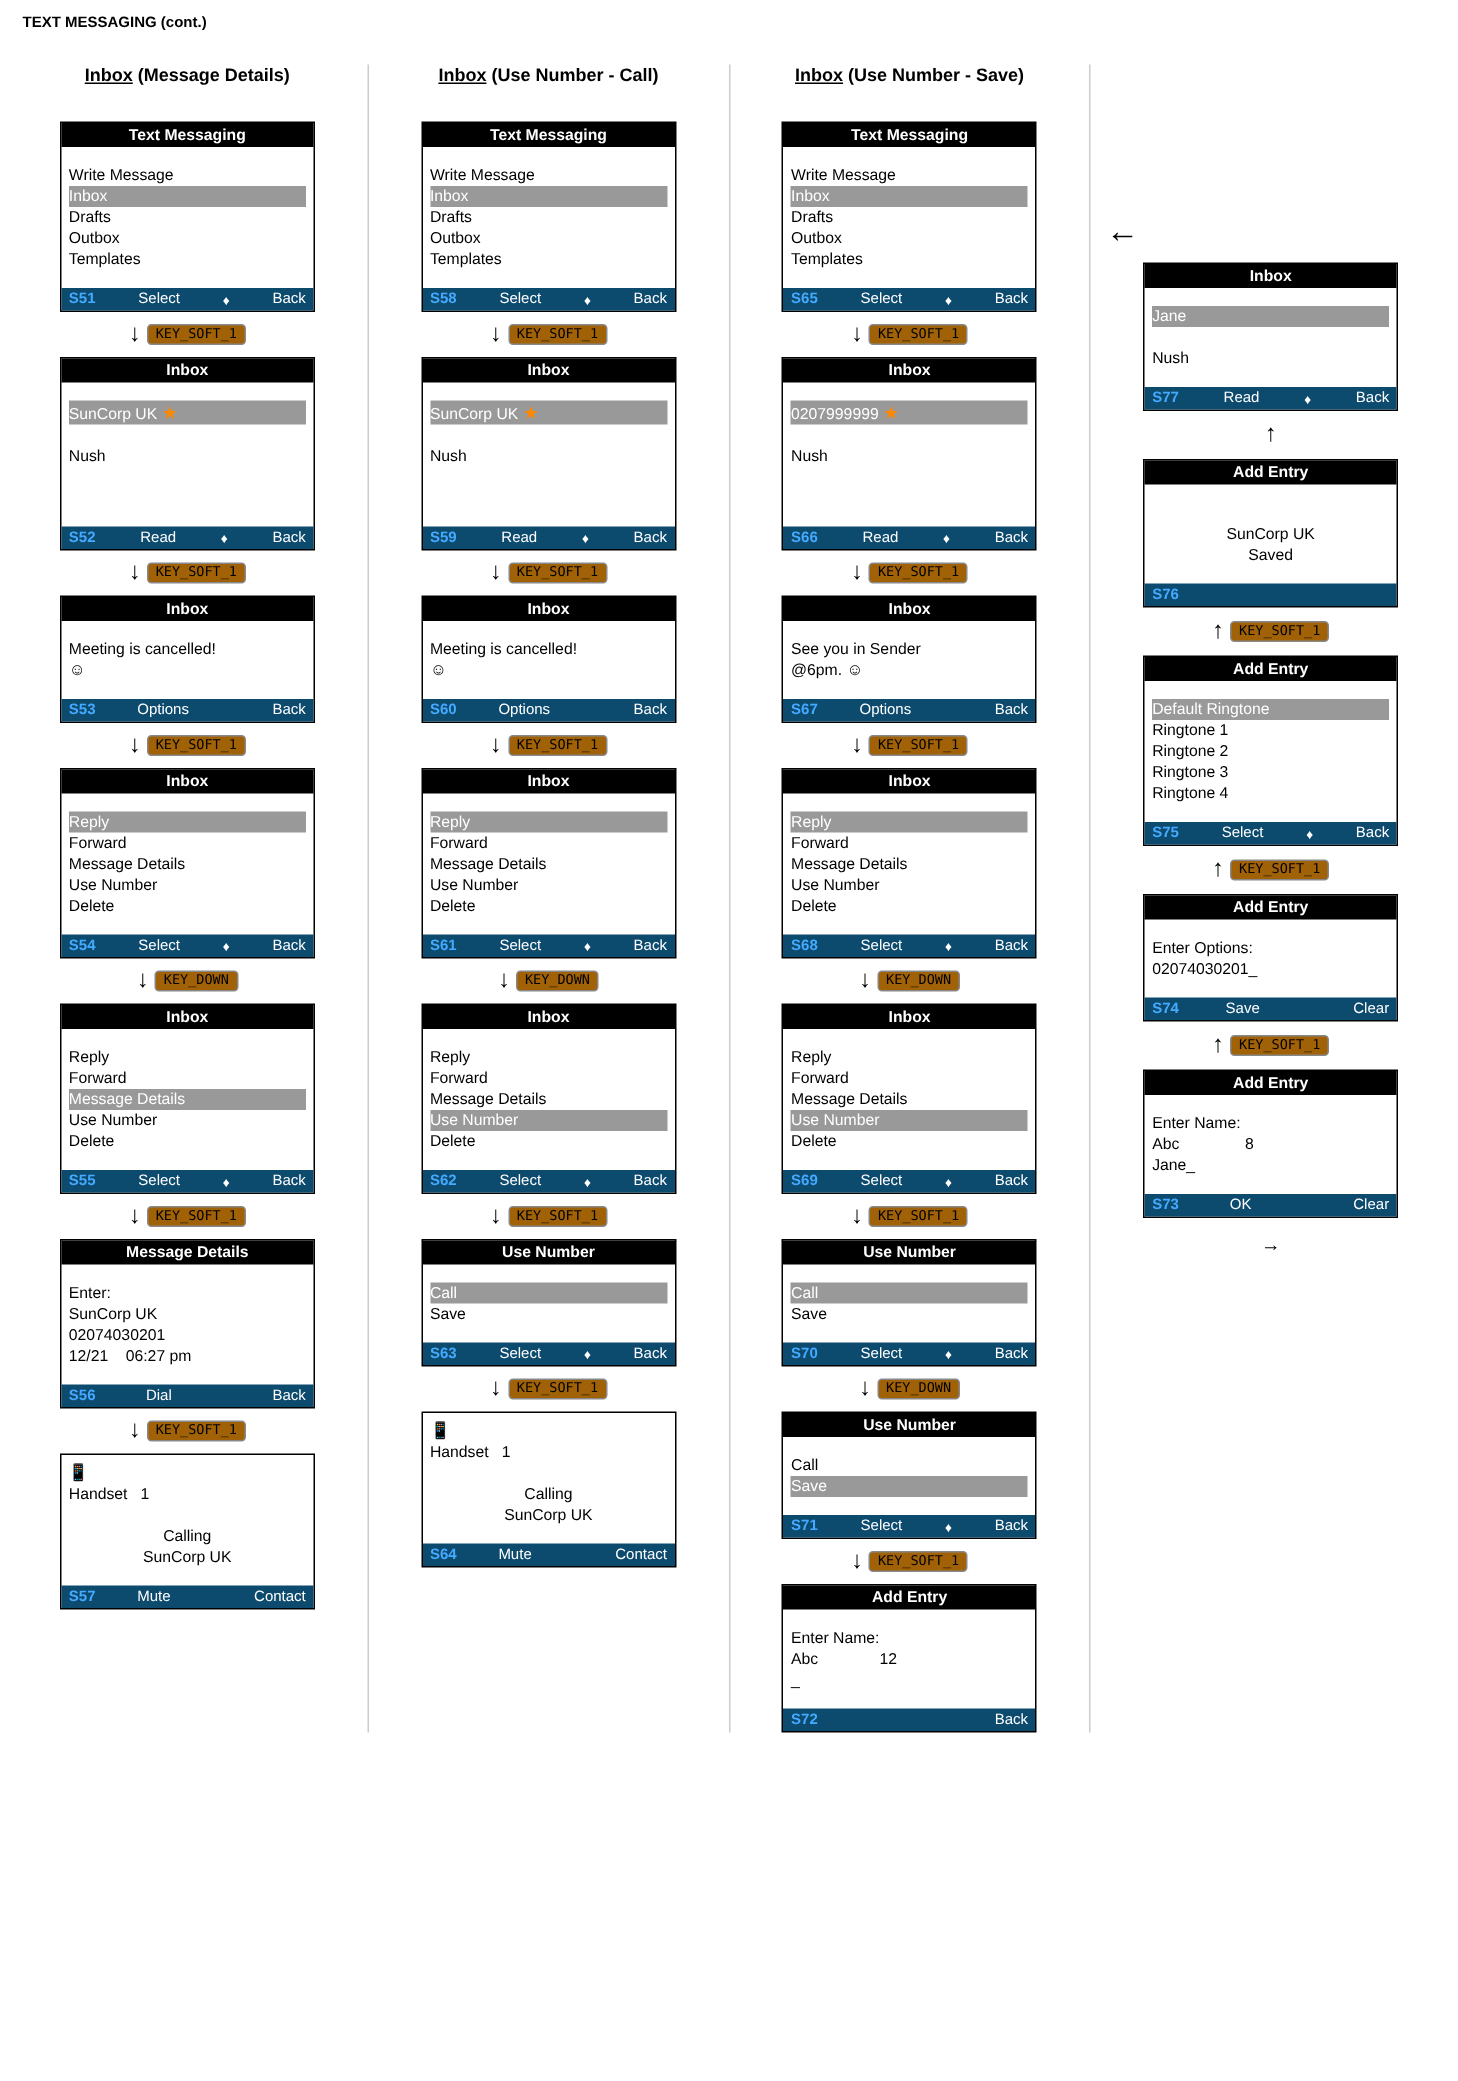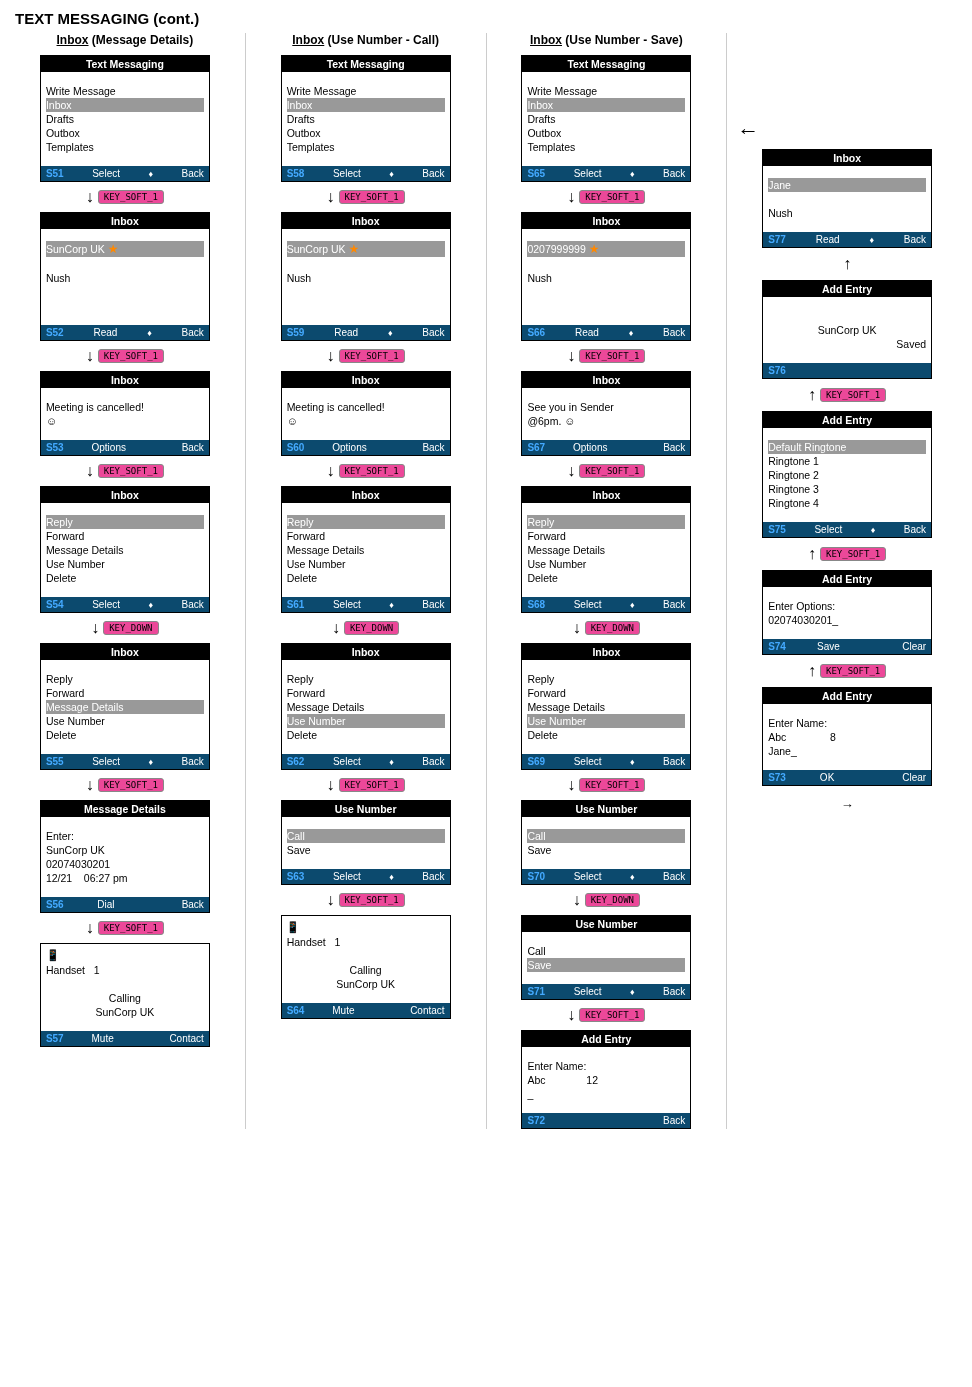--- a/index.html
+++ b/index.html
@@ -6,42 +6,42 @@
     body {
       font-family: Arial, sans-serif;
       font-size: 11px;
       background: #fff;
       color: #000;
       width: 972px;
       min-height: 1387px;
       padding: 10px 15px;
     }
     h1 {
-      font-size: 15px;
+      font-size: 10px;
       font-weight: bold;
-      margin-bottom: 6px;
+      margin-bottom: 22px;
     }
     .columns {
       display: flex;
       flex-direction: row;
       gap: 10px;
       align-items: flex-start;
     }
     .col {
       flex: 1;
       display: flex;
       flex-direction: column;
       align-items: center;
       gap: 4px;
     }
     .col-header {
       font-size: 12px;
       font-weight: bold;
       text-align: center;
-      margin-bottom: 4px;
+      margin-bottom: 20px;
       width: 100%;
     }
     .col-header span {
       text-decoration: underline;
     }
     
     .screen {
       width: 170px;
       border: 1px solid #000;
       background: #fff;
@@ -96,21 +96,21 @@
       justify-content: center;
       gap: 4px;
       margin: 3px 0;
     }
     .arrow-down {
       font-size: 16px;
       line-height: 1;
     }
     .key-btn {
       border: 1px solid #888;
-      background: #ec4899;
+      background: #a16207;
       border-radius: 3px;
       padding: 1px 5px;
       font-size: 9px;
       font-family: monospace;
     }
     .star-icon {
       color: #f80;
       font-size: 12px;
     }
     .smiley {
@@ -632,21 +632,21 @@
 
     <div class="arrow-row">
       <span style="font-size:16px;">↑</span>
     </div>
 
     <div class="screen">
       <div class="screen-title-bar">Add Entry</div>
       <div class="screen-body">
         <div class="screen-row">&nbsp;</div>
         <div class="screen-row" style="text-align:center;">SunCorp UK</div>
-        <div class="screen-row" style="text-align:right;">Saved</div>
+        <div class="screen-row" style="text-align:center;">Saved</div>
       </div>
       <div class="screen-softkeys">
         <span class="s-num">S76</span>
         <span class="s-left"></span>
         <span class="s-center"></span>
         <span class="s-right"></span>
       </div>
     </div>
 
     <div class="arrow-row">

